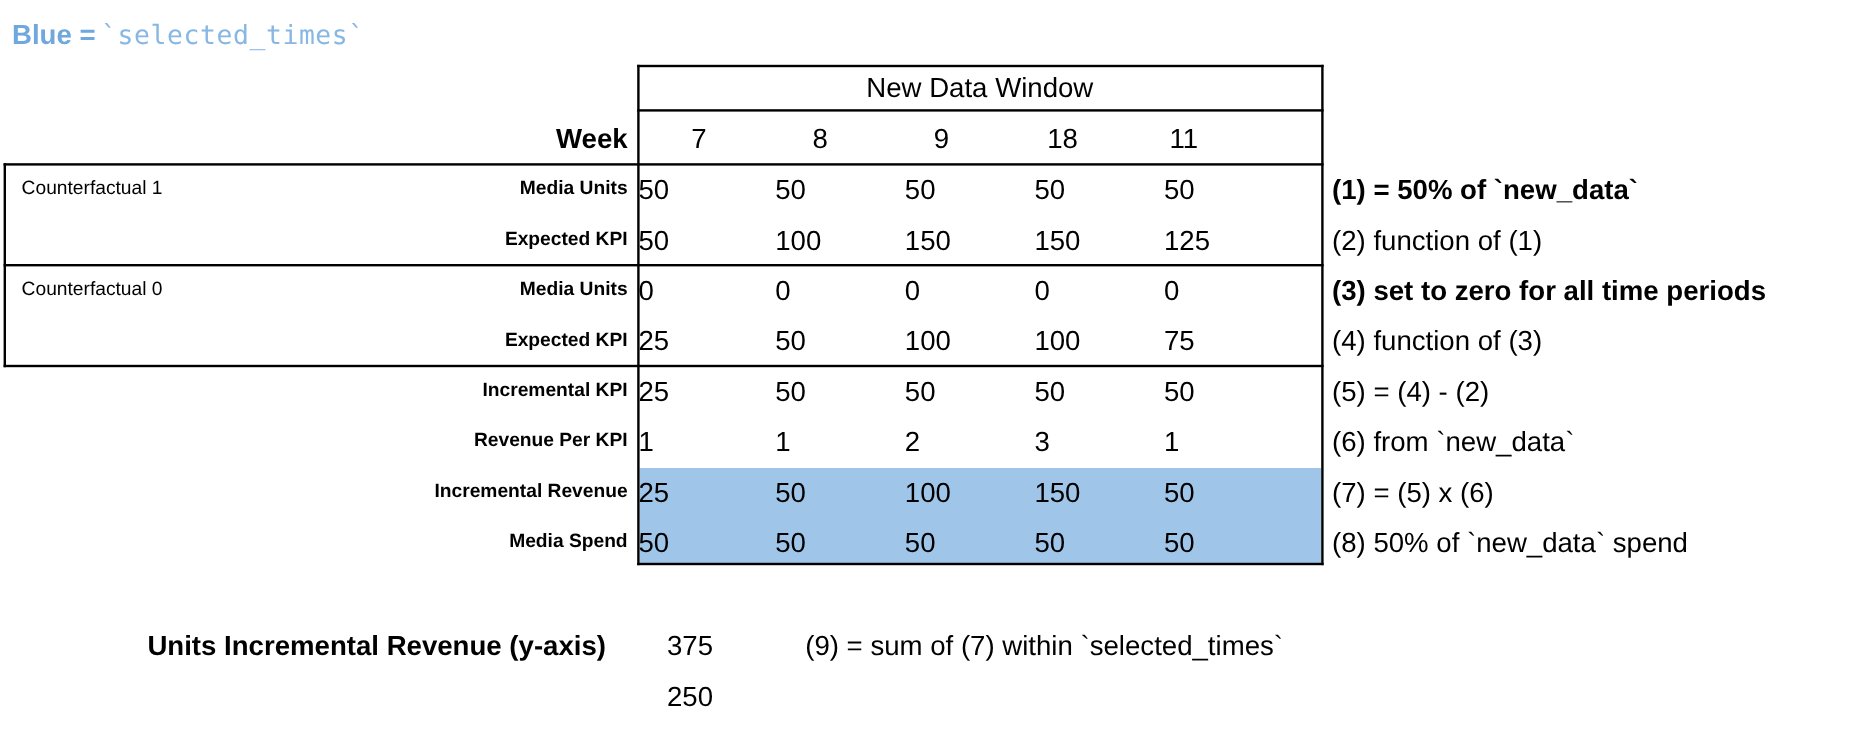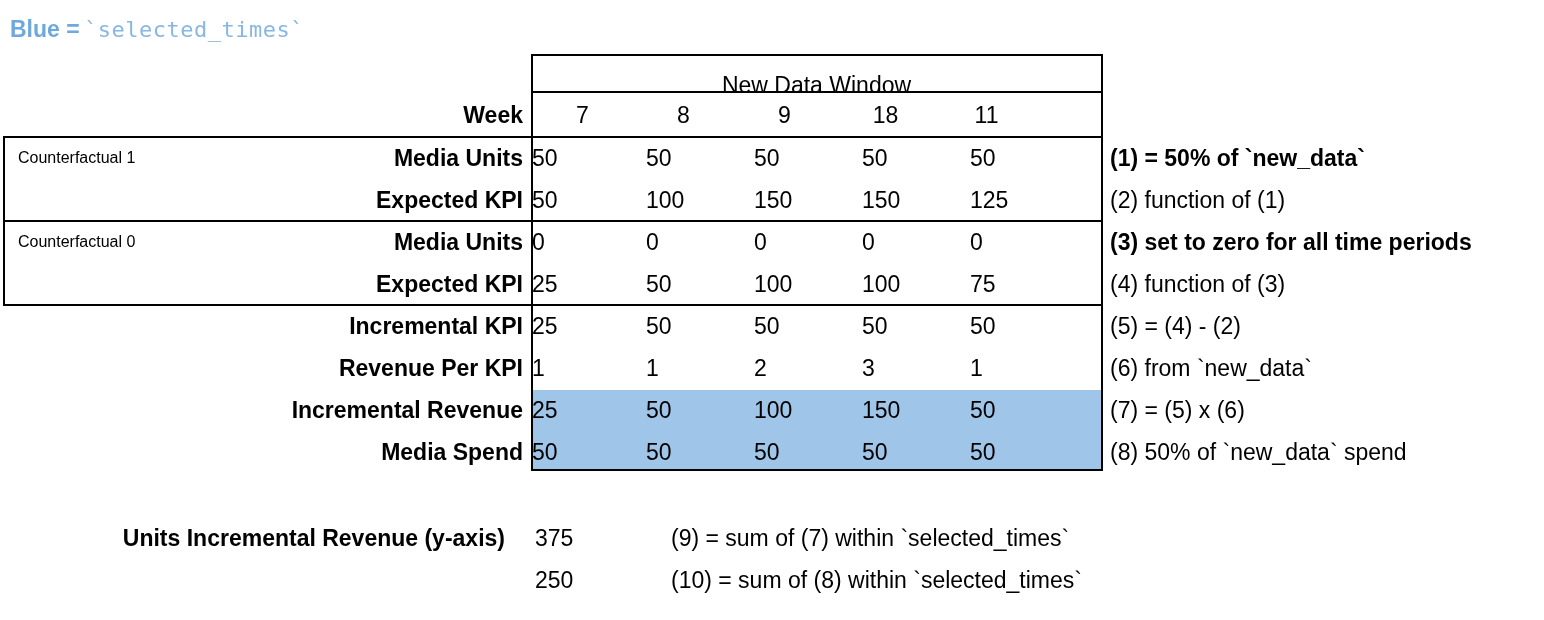--- a/index.html
+++ b/index.html
@@ -9,53 +9,53 @@
   }
   
   .legend { position:absolute; left:10px; top:16px; white-space:nowrap; }
   .legend-blue { color:var(--legend-blue,#6FA8DC); font-weight:700; font-size:23px; }
   .legend-code { color:var(--legend-code-blue,#87B7E2); font-family:"DejaVu Sans Mono", monospace; font-size:22px; letter-spacing:0.5px; }
 
   
   .hline, .vline { position:absolute; background:var(--line-color,#000); z-index:3; }
 
   
-  .hdr-text { position:absolute; left:532px; top:68px; width:569px; height:35px;
+  .hdr-text { position:absolute; left:532px; top:56px; width:569px; height:35px;
     line-height:35px; text-align:center; font-size:23px; z-index:4; }
 
   
   .week-label { position:absolute; left:200px; top:93px; width:323px; height:44px;
     line-height:44px; text-align:right; font-weight:700; font-size:23px; z-index:4; }
   .week-row { position:absolute; left:532px; top:93px; width:505px; height:44px; display:flex; z-index:4; }
   .week-cell { width:101px; text-align:center; line-height:44px; font-size:23px; }
 
   
   .row-label { position:absolute; left:0; width:523px; height:42px; line-height:42px;
-    text-align:right; font-weight:700; font-size:23px; z-index:4; white-space:nowrap; }
+    text-align:right; font-weight:700; font-size:16px; z-index:4; white-space:nowrap; }
   .group-label { position:absolute; left:18px; height:42px; line-height:42px;
     font-weight:400; font-size:16px; z-index:4; white-space:nowrap; }
   .row-values { position:absolute; left:532px; width:569px; height:42px; display:flex; z-index:4; }
   .cell { text-align:left; padding-right:8px; box-sizing:border-box; line-height:42px; font-size:23px; }
   .c0{width:114px} .c1{width:108px} .c2{width:108px} .c3{width:108px} .c4{width:131px}
   .row-note { position:absolute; left:1110px; height:42px; line-height:42px;
     font-size:23px; white-space:nowrap; z-index:4; }
   .bold { font-weight:700; }
 
   .t0{top:137px}.t1{top:179px}.t2{top:221px}.t3{top:263px}
   .t4{top:305px}.t5{top:347px}.t6{top:389px}.t7{top:431px}
 
   
   .hl-rect { position:absolute; left:533px; top:390px; width:568px; height:80px;
     background:var(--highlight-blue,#9FC5E8); z-index:1; }
 
   
   .tot-label { position:absolute; left:0; width:505px; height:42px; line-height:42px;
     text-align:right; font-weight:700; font-size:23px; white-space:nowrap; }
   .tot-value { position:absolute; left:535px; width:80px; height:42px; line-height:42px;
-    font-size:23px; }
+    text-align:center; font-size:23px; }
   .tot-note { position:absolute; left:650px; height:42px; line-height:42px;
     font-size:23px; white-space:nowrap;margin-left:21px; }
   .u0{top:517px} .u1{top:559px}
 </style>
 </head>
 <body>
 
 <div class="canvas">
 
   <div class="legend">
@@ -167,15 +167,14 @@
     <span class="cell c3">50</span>
     <span class="cell c4">50</span>
   </div>
   <div class="row-note t7">(8) 50% of `new_data` spend</div>
 
   <div class="tot-label u0">Units Incremental Revenue (y-axis)</div>
   <div class="tot-value u0">375</div>
   <div class="tot-note u0">(9) = sum of (7) within `selected_times`</div>
 
   <div class="tot-value u1">250</div>
-  <div class="tot-note u1">(10) = sum of (8) within `selected_times`</div>
 
 </div>
 
 </body></html>

